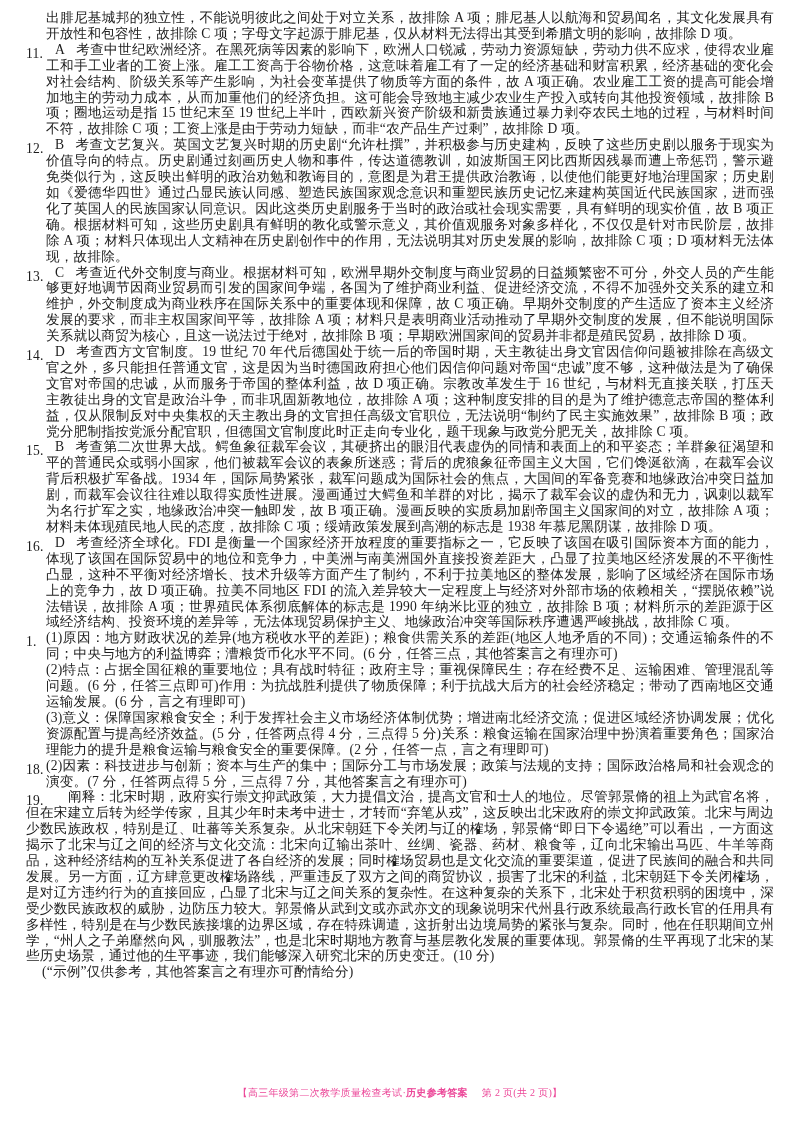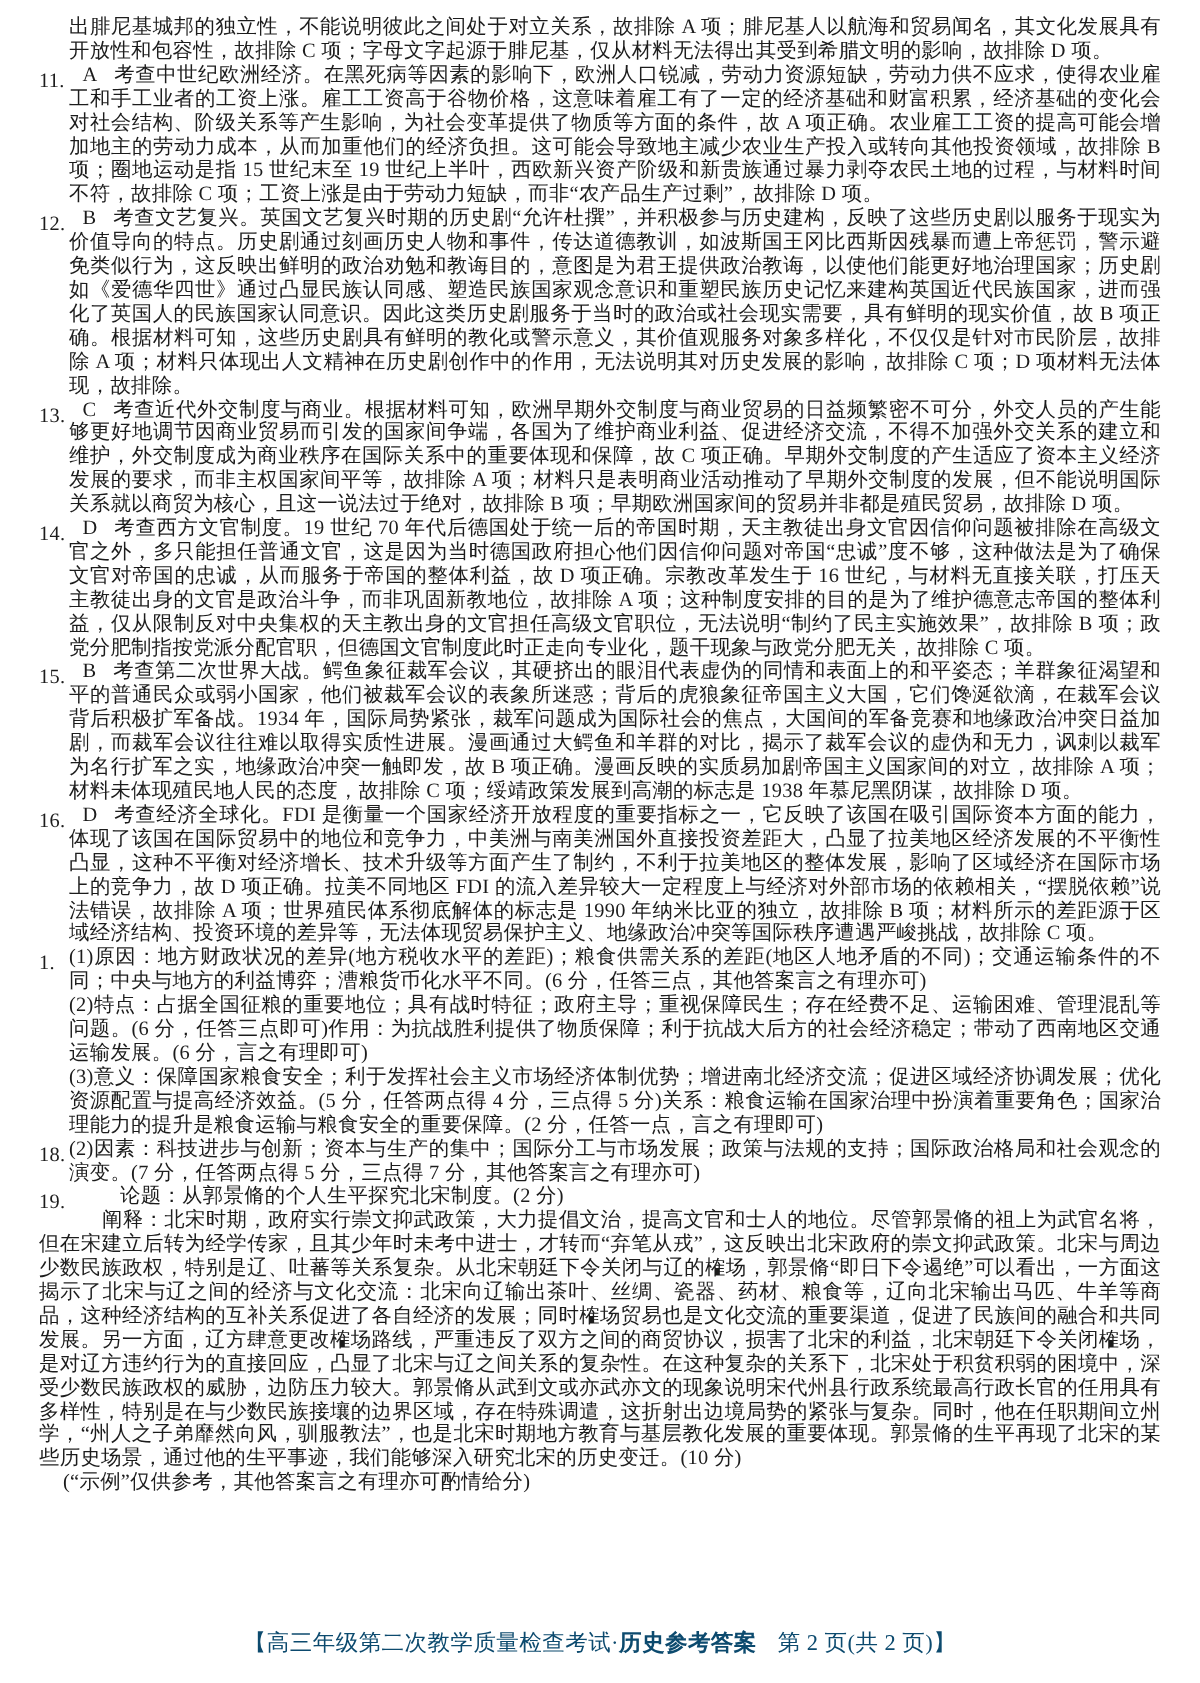--- a/index.html
+++ b/index.html
@@ -52,23 +52,23 @@
   .q19-note{
     margin-left:-20px;
     text-indent:16px;
   }
   
   .footer{
     position:absolute;
     left:0;right:0;
     top:1086px;
     text-align:center;
-    font-size:15px;
+    font-size:10px;
     letter-spacing:0.3px;
-    color:#0c4a6e;
+    color:#ec4899;
   }
   .footer .bold{font-weight:bold;}
   .footer .pageinfo{margin-left:14px;}
 </style>
 </head>
 <body>
 
 <div class="page">
   <div class="doc">
 
@@ -105,21 +105,20 @@
       <div class="part">(3)意义：保障国家粮食安全；利于发挥社会主义市场经济体制优势；增进南北经济交流；促进区域经济协调发展；优化资源配置与提高经济效益。(5 分，任答两点得 4 分，三点得 5 分)关系：粮食运输在国家治理中扮演着重要角色；国家治理能力的提升是粮食运输与粮食安全的重要保障。(2 分，任答一点，言之有理即可)</div>
     </div>
 
     <div class="item">
       <span class="num">18.</span>
       <div class="part">(2)因素：科技进步与创新；资本与生产的集中；国际分工与市场发展；政策与法规的支持；国际政治格局和社会观念的演变。(7 分，任答两点得 5 分，三点得 7 分，其他答案言之有理亦可)</div>
     </div>
 
     <div class="item">
       <span class="num">19.</span>
-      <div class="q19-topic">论题：从郭景脩的个人生平探究北宋制度。(2 分)</div>
       <div class="q19-expl">阐释：北宋时期，政府实行崇文抑武政策，大力提倡文治，提高文官和士人的地位。尽管郭景脩的祖上为武官名将，但在宋建立后转为经学传家，且其少年时未考中进士，才转而“弃笔从戎”，这反映出北宋政府的崇文抑武政策。北宋与周边少数民族政权，特别是辽、吐蕃等关系复杂。从北宋朝廷下令关闭与辽的榷场，郭景脩“即日下令遏绝”可以看出，一方面这揭示了北宋与辽之间的经济与文化交流：北宋向辽输出茶叶、丝绸、瓷器、药材、粮食等，辽向北宋输出马匹、牛羊等商品，这种经济结构的互补关系促进了各自经济的发展；同时榷场贸易也是文化交流的重要渠道，促进了民族间的融合和共同发展。另一方面，辽方肆意更改榷场路线，严重违反了双方之间的商贸协议，损害了北宋的利益，北宋朝廷下令关闭榷场，是对辽方违约行为的直接回应，凸显了北宋与辽之间关系的复杂性。在这种复杂的关系下，北宋处于积贫积弱的困境中，深受少数民族政权的威胁，边防压力较大。郭景脩从武到文或亦武亦文的现象说明宋代州县行政系统最高行政长官的任用具有多样性，特别是在与少数民族接壤的边界区域，存在特殊调遣，这折射出边境局势的紧张与复杂。同时，他在任职期间立州学，“州人之子弟靡然向风，驯服教法”，也是北宋时期地方教育与基层教化发展的重要体现。郭景脩的生平再现了北宋的某些历史场景，通过他的生平事迹，我们能够深入研究北宋的历史变迁。(10 分)</div>
       <div class="q19-note">(“示例”仅供参考，其他答案言之有理亦可酌情给分)</div>
     </div>
 
   </div>
 
   <div class="footer">
     <span>【</span><span>高三年级第二次教学质量检查考试</span><span>·</span><span class="bold">历史参考答案</span><span class="pageinfo">第 2 页(共 2 页)</span><span>】</span>
   </div>
 </div>

